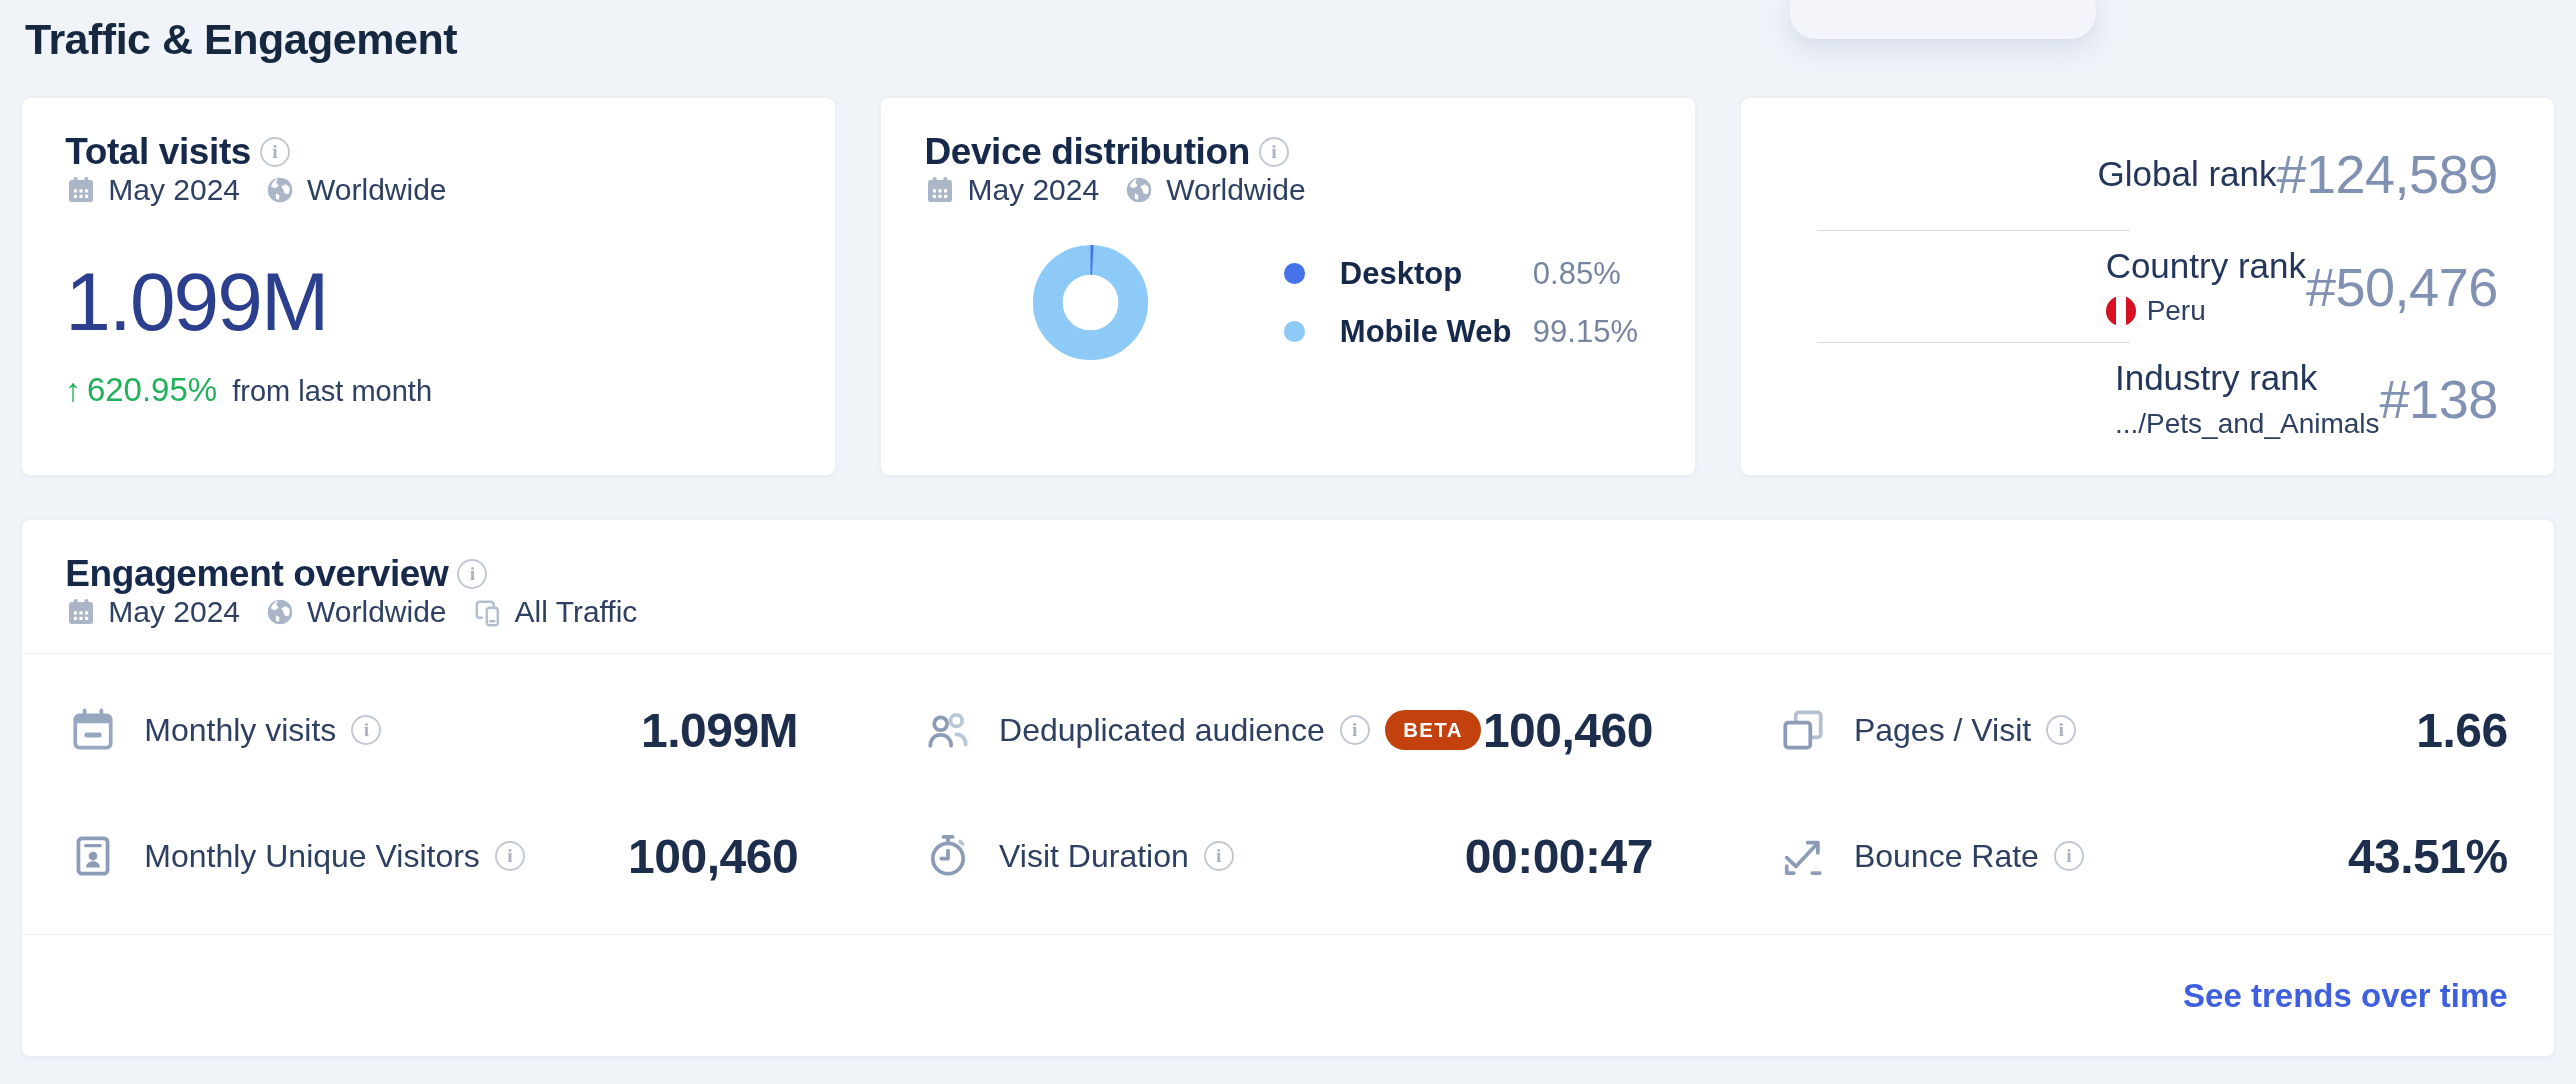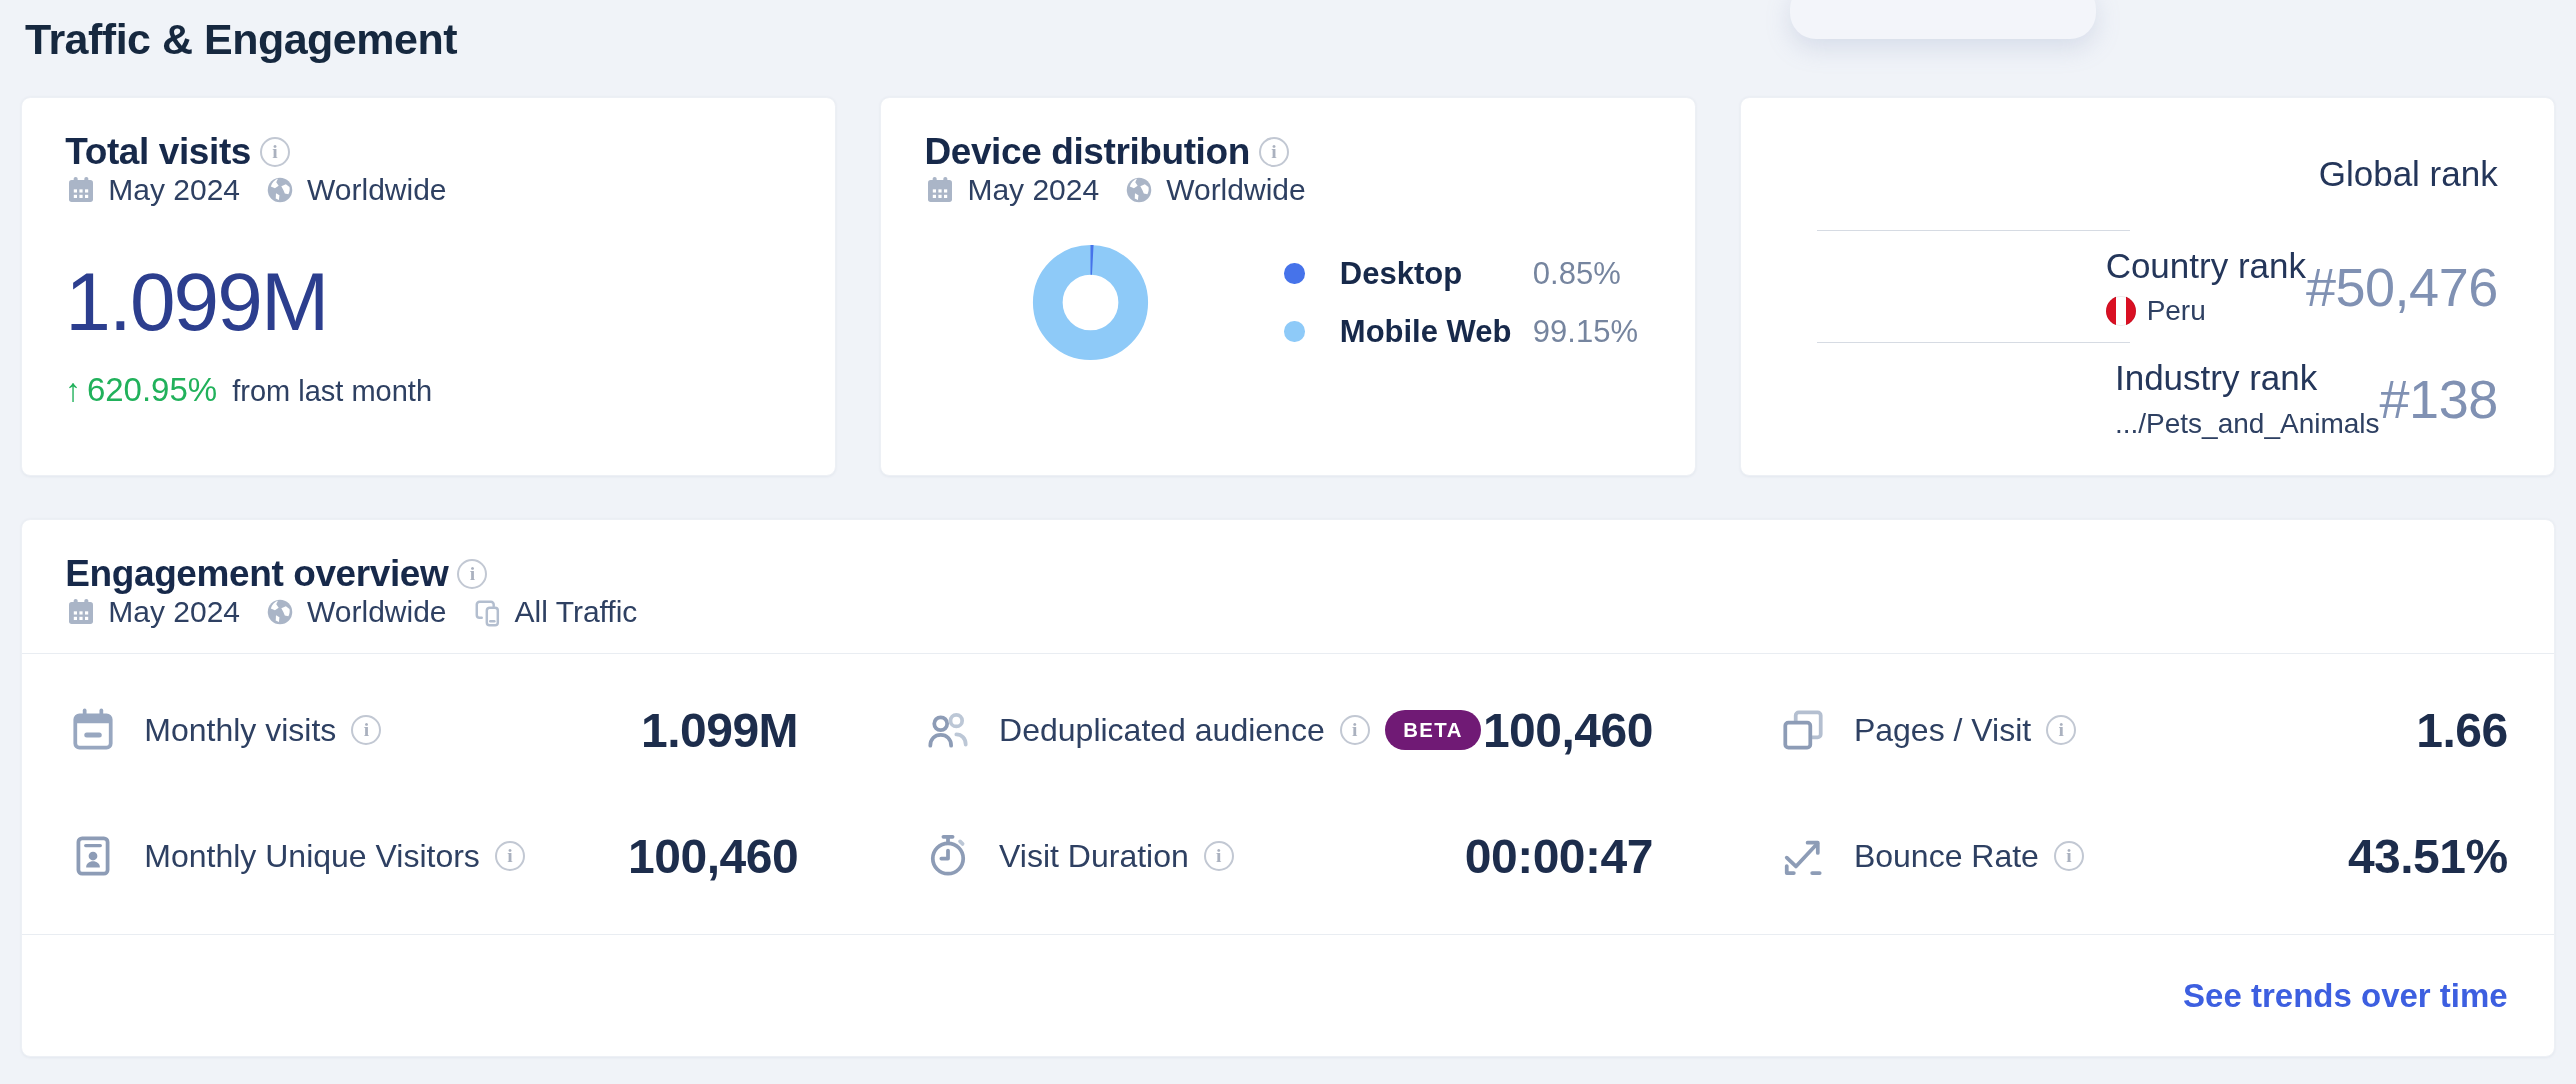--- a/index.html
+++ b/index.html
@@ -77,21 +77,21 @@
   .engagement-card{margin-top:43px;height:538px;display:flex;flex-direction:column;}
   .eng-header{padding:33px 43px 0;}
   .eng-divider{border:none;border-top:1.9px solid #e9edf2;margin:24px 0 0;}
   .metrics{padding:13px 46px 0;display:grid;grid-template-columns:1fr 1fr 1fr;column-gap:125px;}
   .metric-cell{height:126px;display:flex;align-items:center;justify-content:space-between;}
   .metric-left{display:flex;align-items:center;}
   .metric-icon{width:50px;height:50px;flex:0 0 50px;margin-right:26px;}
   .metric-label{font-size:32px;color:#2e4062;margin-right:15px;}
   .metric-value{font-size:48px;font-weight:700;color:#1d2d4c;letter-spacing:-0.5px;}
   .beta-badge{
-    margin-left:15px;background:#701a75;color:#fff;font-size:20.4px;font-weight:700;
+    margin-left:15px;background:#c2410c;color:#fff;font-size:20.4px;font-weight:700;
     letter-spacing:1.4px;padding:8.3px 18.5px;border-radius:926px;
   }
   .eng-footer-divider{border:none;border-top:1.9px solid #e9edf2;margin:15px 0 0;}
   .eng-footer{flex:1;display:flex;align-items:center;justify-content:flex-end;padding-right:46px;}
   .trends-link{font-size:33px;font-weight:700;color:#3d5fe0;text-decoration:none;cursor:pointer;}
 </style>
 </head>
 <body>
 
 <div class="page">
@@ -188,20 +188,21 @@
           </div>
         </div>
       </div>
     </section>
 
     <section class="card rank-card">
       <div class="rank-row">
         <div>
           <div class="rank-label">Global rank</div>
         </div>
+        <div class="rank-value">#124,589</div>
       </div>
       <hr class="rank-divider">
       <div class="rank-row">
         <div>
           <div class="rank-label">Country rank</div>
           <div class="rank-sub">
             <span class="flag-peru"></span>
             <span>Peru</span>
           </div>
         </div>

